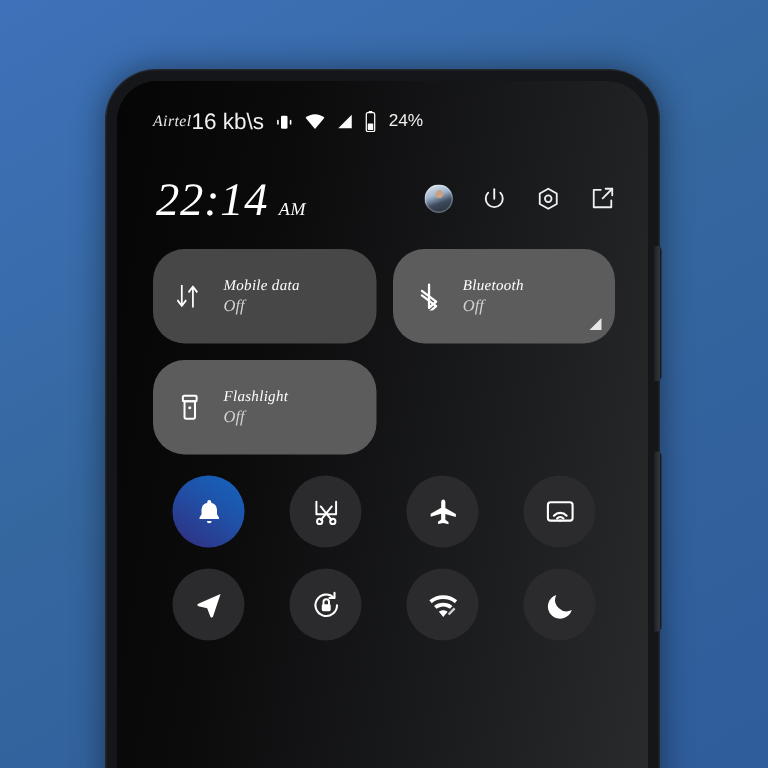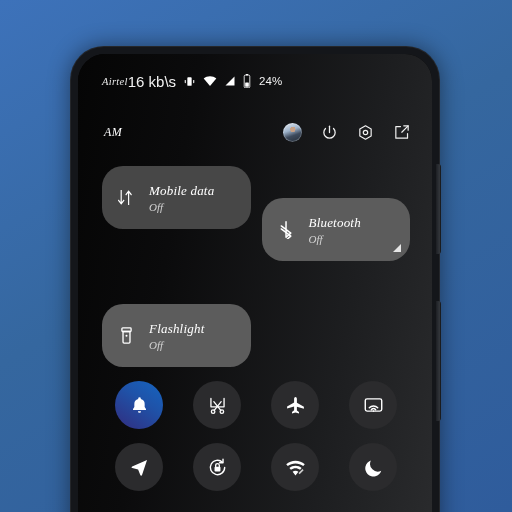--- a/index.html
+++ b/index.html
@@ -114,28 +114,28 @@
     position:relative;
     height:63px;
     border-radius:21px;
     display:flex; align-items:center;
     padding-left:15px;
     gap:13px;
     cursor:pointer;
     overflow:hidden;
   }
   .tile.dark   { background:#474747; }
-  .tile.gray   { background:#5c5c5c;margin-top:32px; }
+  .tile.gray   { background:#5c5c5c; }
   .tile.active { background:#4285f4; }
   .tile-icon{ color:#fff; flex:0 0 auto; display:block; }
   .tile-text{ display:flex; flex-direction:column; gap:2px; }
   .tile-label{
     font-family:"Liberation Serif", serif;
     font-style:italic;
-    font-size:13px;
+    font-size:10px;
     color:#ffffff;
     letter-spacing:.2px;
   }
   .tile-state{
     font-family:"Liberation Serif", serif;
     font-style:italic;
     font-size:11px;
     color:#d2d2d2;
   }
   .tile.active .tile-state{ color:#dfe8fb; }
@@ -213,20 +213,21 @@
               <rect x="2.4" y="12" width="5.2" height="6.2" rx=".8" fill="#fff"></rect>
             </svg>
           </span>
 
           <span id="battery-percent">24%</span>
         </div>
       </div>
 
       <div id="clock-row">
         <div id="clock-block">
+          <span id="clock-time">22:14</span>
           <span id="clock-meridiem">AM</span>
         </div>
 
         <div id="header-actions">
           <div id="avatar"></div>
 
           <span class="hdr-icon">
             <svg width="17" height="17" viewBox="0 0 24 24" fill="none" stroke="#f0f0f0" stroke-width="1.8" stroke-linecap="round">
               <path d="M12 3v9"></path>
               <path d="M6.3 6.3a8 8 0 1 0 11.4 0"></path>

